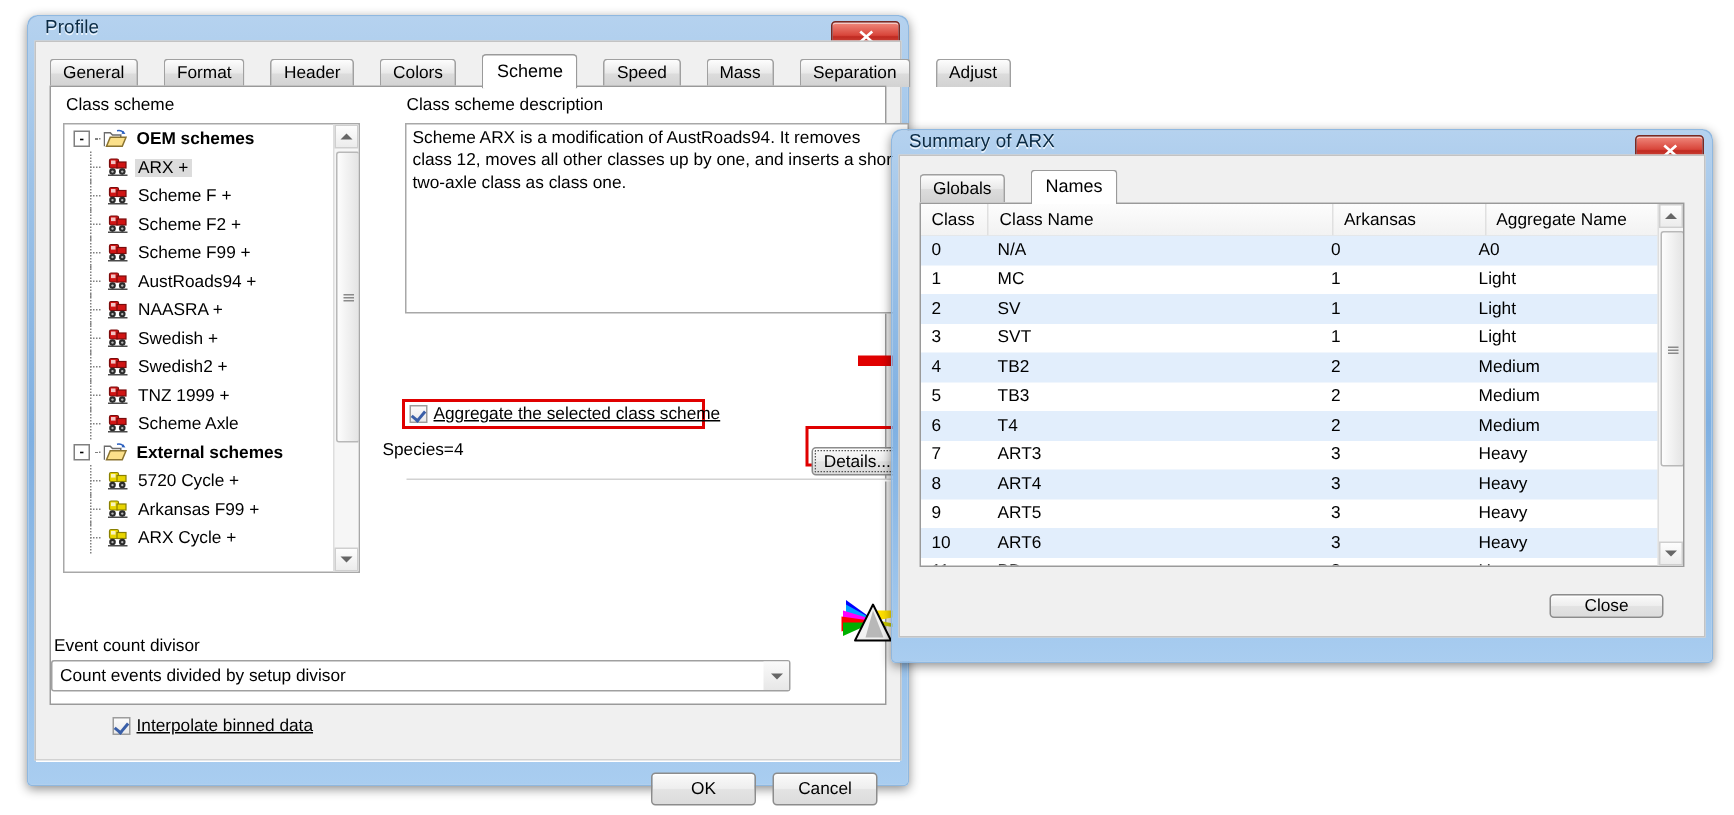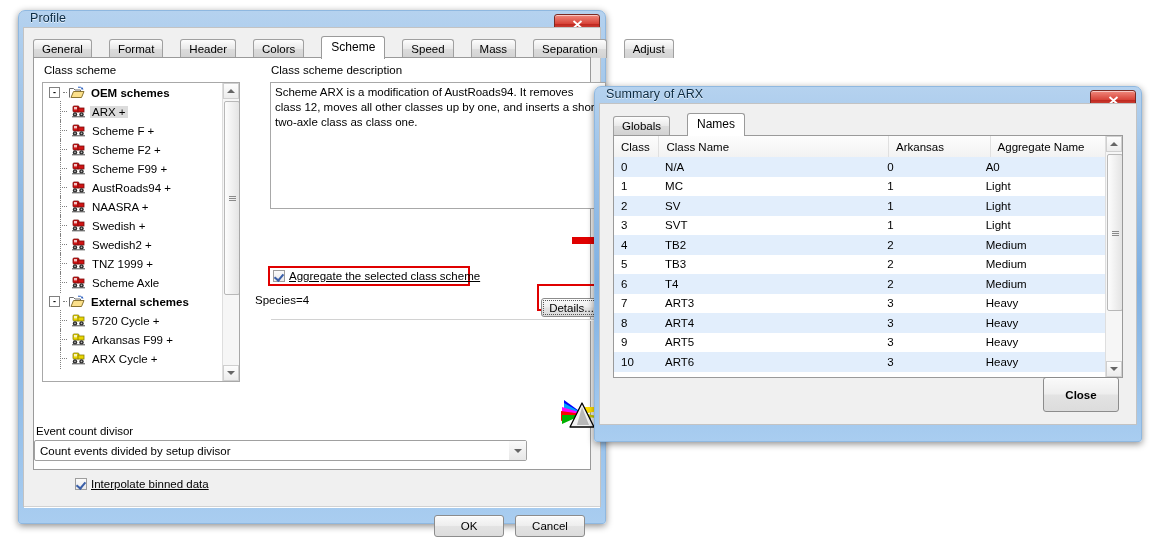--- a/index.html
+++ b/index.html
@@ -645,17 +645,17 @@
                 <i></i>
                 <i></i>
               </div>
           </div>
           <div class="vs-btn bottom">
               <div class="arrow-dn"></div>
             </div>
         </div>
       </div>
 
-      <div class="btn" style="position:absolute;right:17px;bottom:12px;width:76px;height:35px;font-weight:bold;">Close</div>
+      <div class="btn" style="position:absolute;right:27px;bottom:12px;width:76px;height:16px;">Close</div>
 
     </div>
   </div>
 </div>
 
 </body></html>

